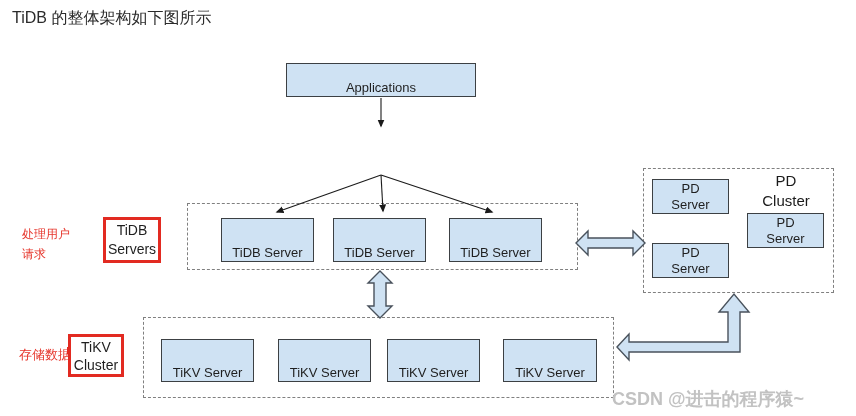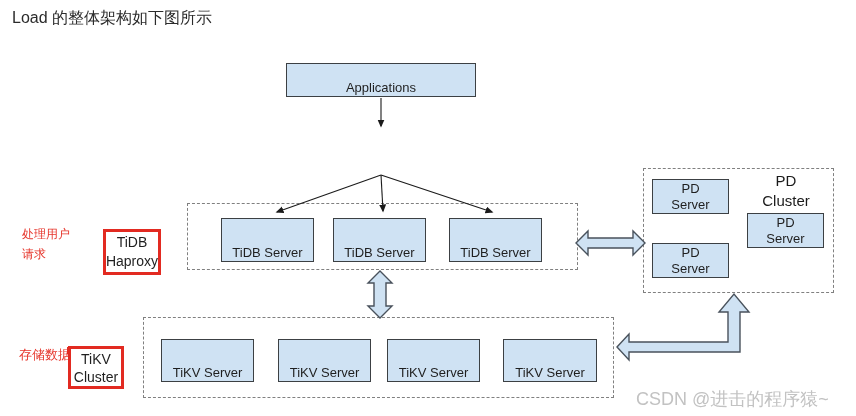--- a/index.html
+++ b/index.html
@@ -9,38 +9,38 @@
   .title{position:absolute;left:12px;top:8px;font-size:16px;color:#2b2b2b;}
 
   .bluebox{position:absolute;background:#cfe2f3;border:1px solid #3c4043;
            display:flex;flex-direction:column;align-items:center;justify-content:flex-end;
            color:#1f1f1f;font-size:13px;line-height:16px;text-align:center;box-sizing:border-box;}
 
   .dashedbox{position:absolute;border:1px dashed #808080;box-sizing:border-box;}
 
   .redbox{position:absolute;border:3px solid #e22a21;box-sizing:border-box;background:#ffffff;
           display:flex;flex-direction:column;align-items:center;justify-content:center;
-          color:#1f1f1f;font-size:14px;line-height:19px;text-align:center;margin-top:12px;}
+          color:#1f1f1f;font-size:14px;line-height:19px;text-align:center;}
 
   .rednote{position:absolute;color:#e6352b;font-size:12px;line-height:20px;}
 
   .pd-cluster-title{position:absolute;color:#1a1a1a;font-size:15px;line-height:20px;text-align:center;}
 
   .watermark{position:absolute;color:#c2c2c2;font-size:18px;white-space:nowrap;}
 
   .reddot{position:absolute;background:#e22a21;}
 
   svg.overlay{position:absolute;left:0;top:0;pointer-events:none;}
 </style>
 </head>
 <body>
 
 <div class="canvas">
 
-  <div class="title">Load 的整体架构如下图所示</div>
+  <div class="title">TiDB 的整体架构如下图所示</div>
 
   <div class="bluebox" style="left:286px;top:63px;width:190px;height:34px;">
     <span>Applications</span>
   </div>
 
 
   <div class="dashedbox" style="left:187px;top:203px;width:391px;height:67px;"></div>
 
   <div class="bluebox" style="left:221px;top:218px;width:93px;height:44px;">
     <span>TiDB Server</span>
@@ -51,21 +51,21 @@
   <div class="bluebox" style="left:449px;top:218px;width:93px;height:44px;">
     <span>TiDB Server</span>
   </div>
 
   <div class="rednote" style="left:22px;top:224px;">
     <div>处理用户</div>
     <div>请求</div>
   </div>
   <div class="redbox" style="left:103px;top:217px;width:58px;height:46px;">
     <span>TiDB</span>
-    <span>Haproxy</span>
+    <span>Servers</span>
   </div>
 
   <div class="dashedbox" style="left:643px;top:168px;width:191px;height:125px;"></div>
 
   <div class="pd-cluster-title" style="left:744px;top:171px;width:84px;">
     <div>PD</div>
     <div>Cluster</div>
   </div>
 
   <div class="bluebox" style="left:652px;top:179px;width:77px;height:35px;">
@@ -96,21 +96,21 @@
     <span>TiKV Server</span>
   </div>
 
   <div class="rednote" style="left:19px;top:346px;font-size:13px;line-height:17px;">存储数据</div>
   <div class="reddot" style="left:67px;top:347px;width:7px;height:7px;"></div>
   <div class="redbox" style="left:68px;top:334px;width:56px;height:43px;line-height:18px;">
     <span>TiKV</span>
     <span>Cluster</span>
   </div>
 
-  <div class="watermark" style="left:636px;top:387px;">CSDN @进击的程序猿~</div>
+  <div class="watermark" style="left:612px;top:387px;font-weight:bold;">CSDN @进击的程序猿~</div>
 
   <svg class="overlay" width="856" height="416" viewBox="0 0 856 416">
     <defs>
       <marker id="arrow" markerWidth="9" markerHeight="8" refX="6.5" refY="3.5" orient="auto" markerUnits="userSpaceOnUse">
         <path d="M0,0 L8,3.5 L0,7 z" fill="#1b1b1b"></path>
       </marker>
     </defs>
 
     <g stroke="#1b1b1b" stroke-width="1.1" fill="none">
       <line x1="381" y1="98" x2="381" y2="126" marker-end="url(#arrow)"></line>

